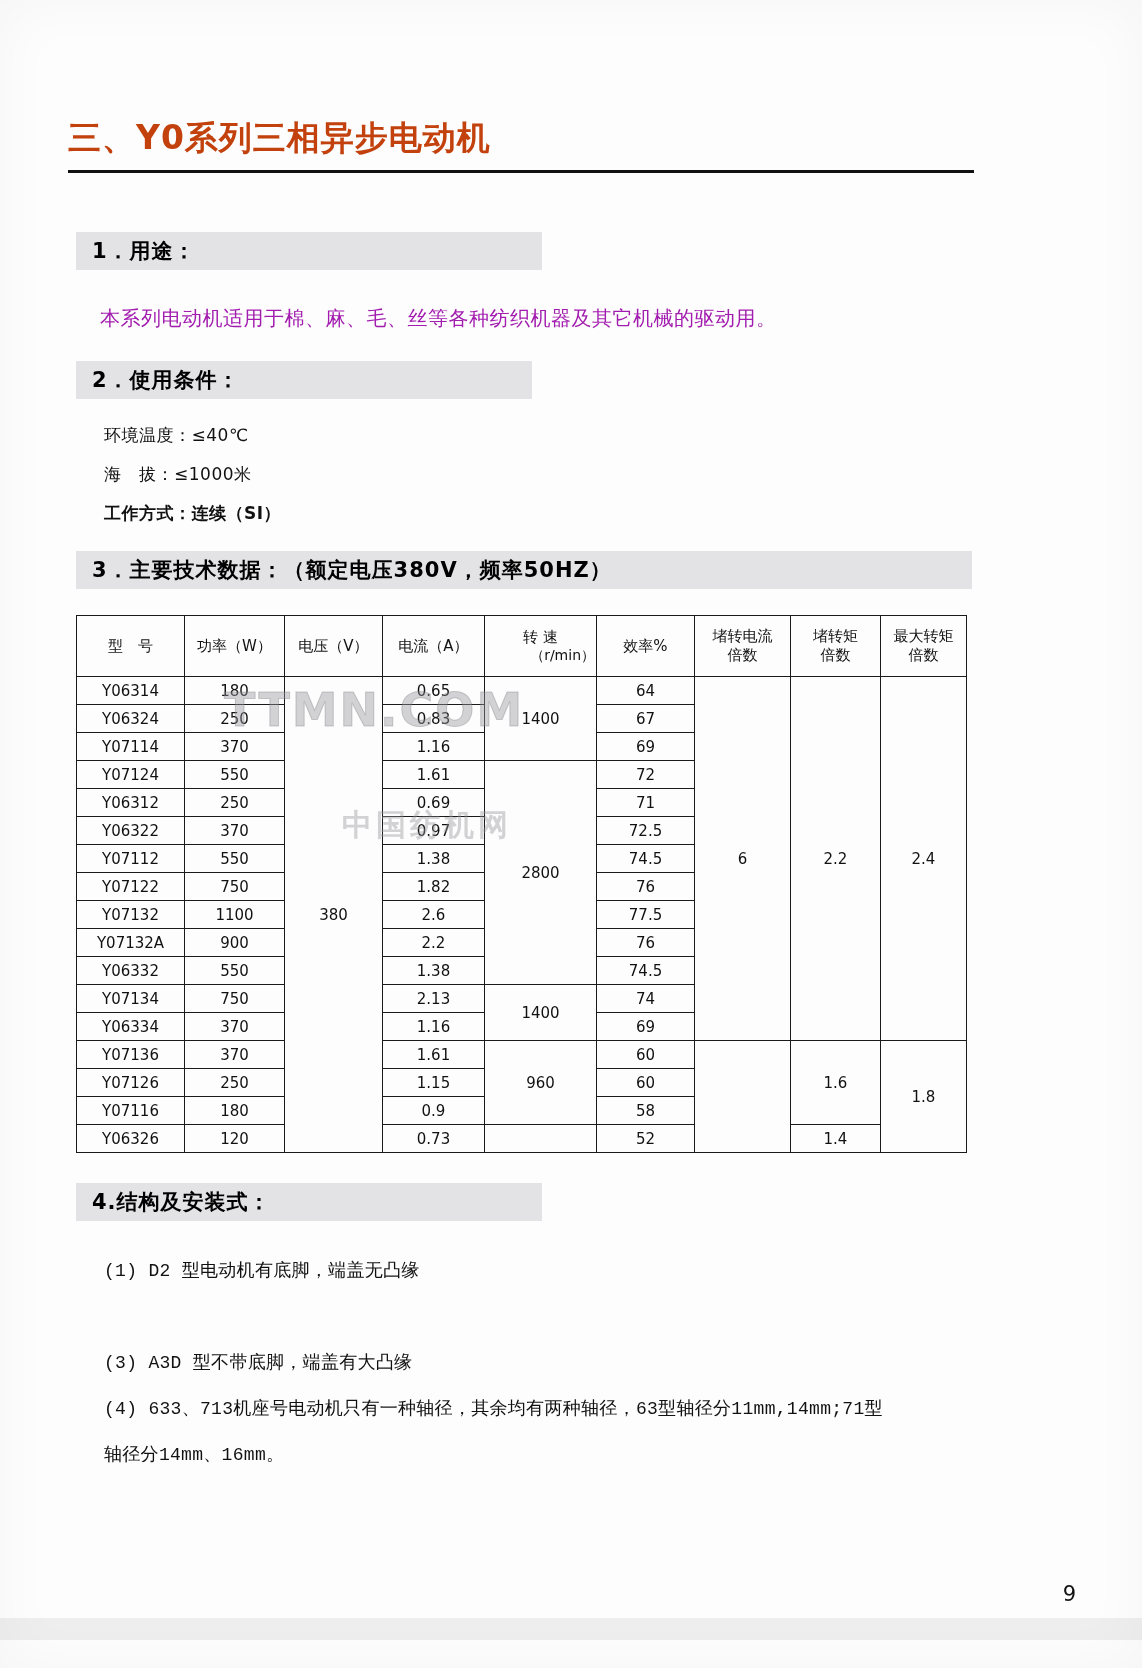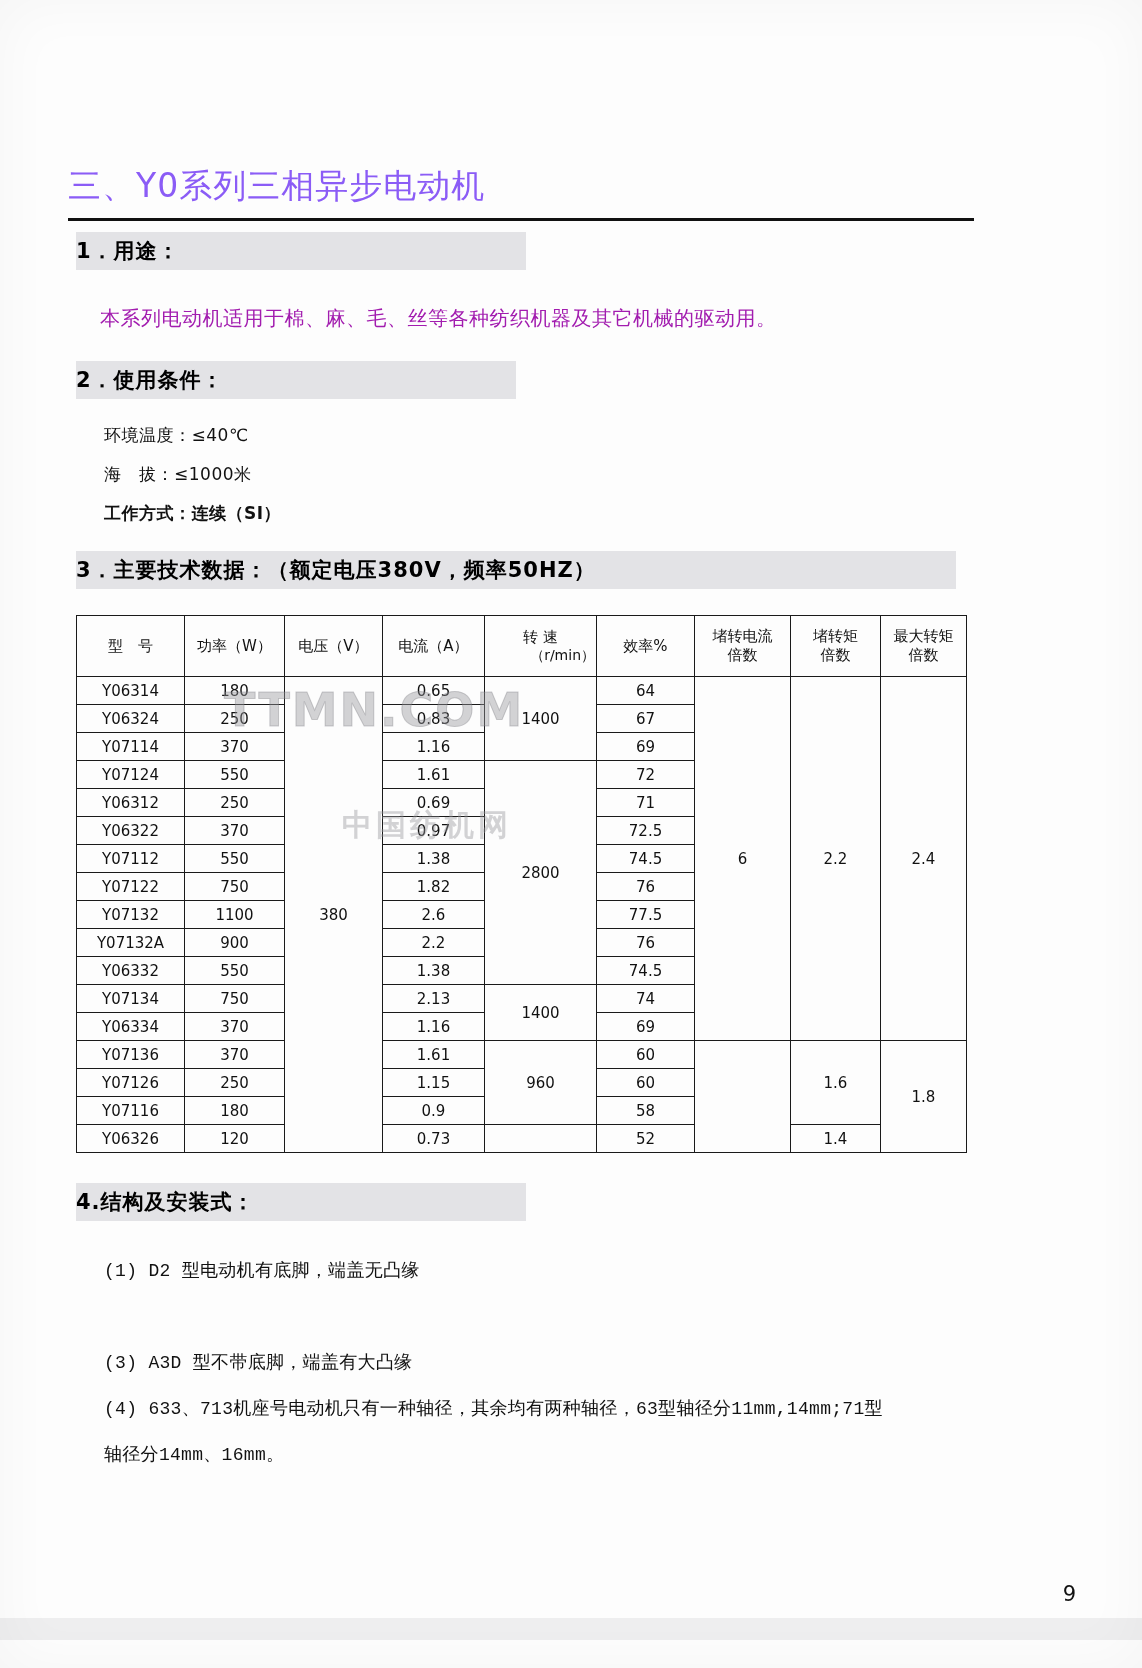--- a/index.html
+++ b/index.html
@@ -33,39 +33,38 @@
 
   .title-block {
     position: absolute;
     left: 68px;
     top: 118px;
     width: 906px;
   }
   .title-text {
     font-family: "DejaVu Sans", sans-serif;
     font-size: 33px;
-    font-weight: normal;
+    font-weight: bold;
     letter-spacing: 1px;
-    color: #8b5cf6;
+    color: #c2410c;
     line-height: 1.2;
-    margin-top: 48px;
   }
   .title-rule {
     margin-top: 12px;
     border-bottom: 3px solid #111;
     width: 906px;
   }
 
   .sec-head {
     position: absolute;
     background: #e3e3e6;
     height: 38px;
     display: flex;
     align-items: center;
-    padding-left: 0;
+    padding-left: 16px;
     font-size: 21px;
     font-weight: bold;
     font-family: "DejaVu Sans", sans-serif;
     color: #000;
     letter-spacing: 1px;
   }
 
   .para {
     position: absolute;
     font-size: 20px;

